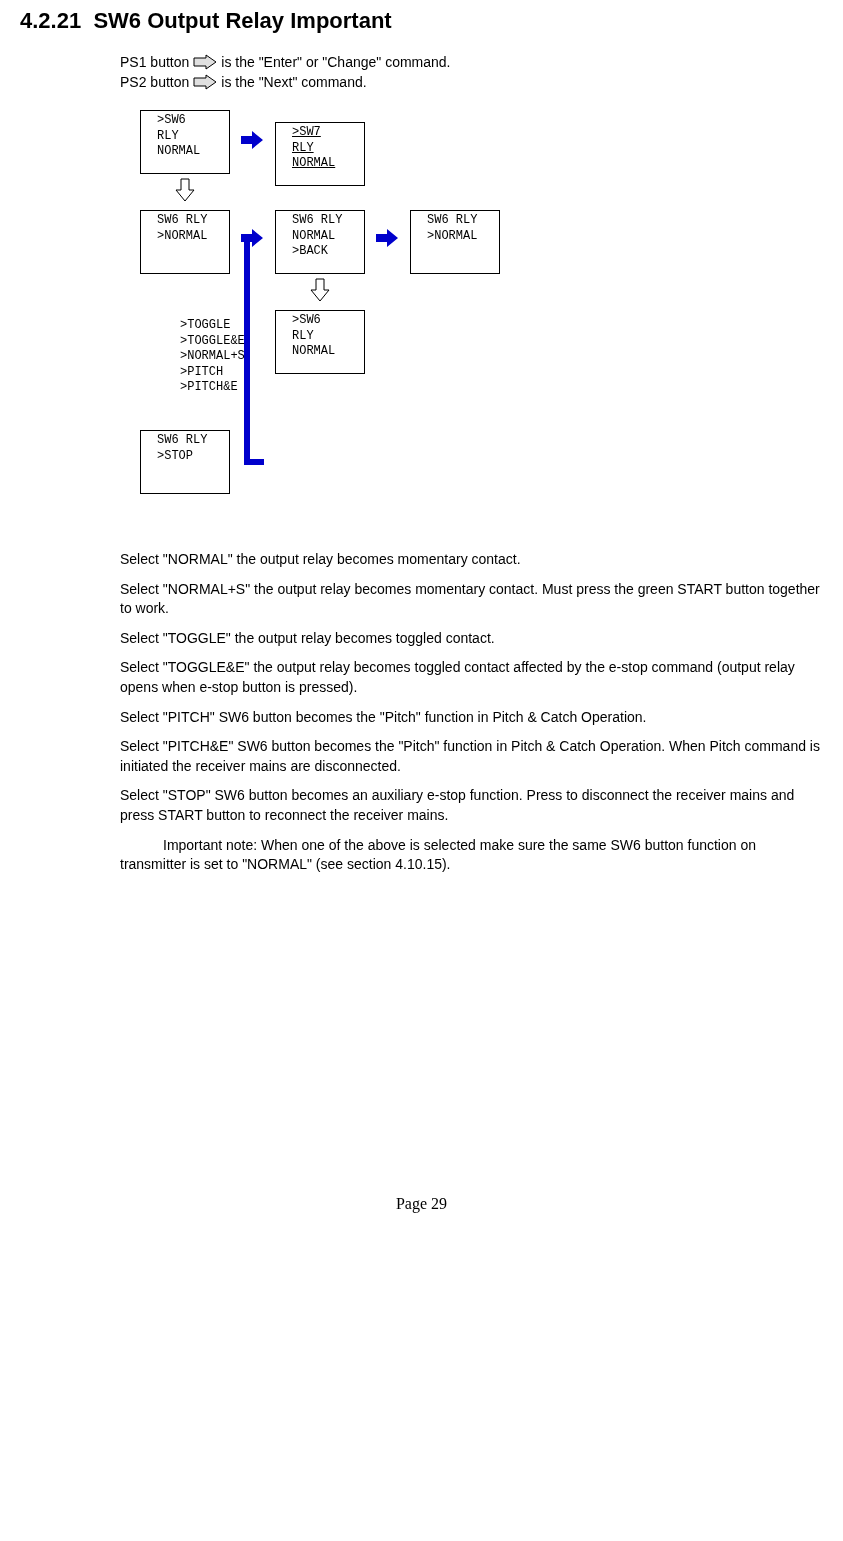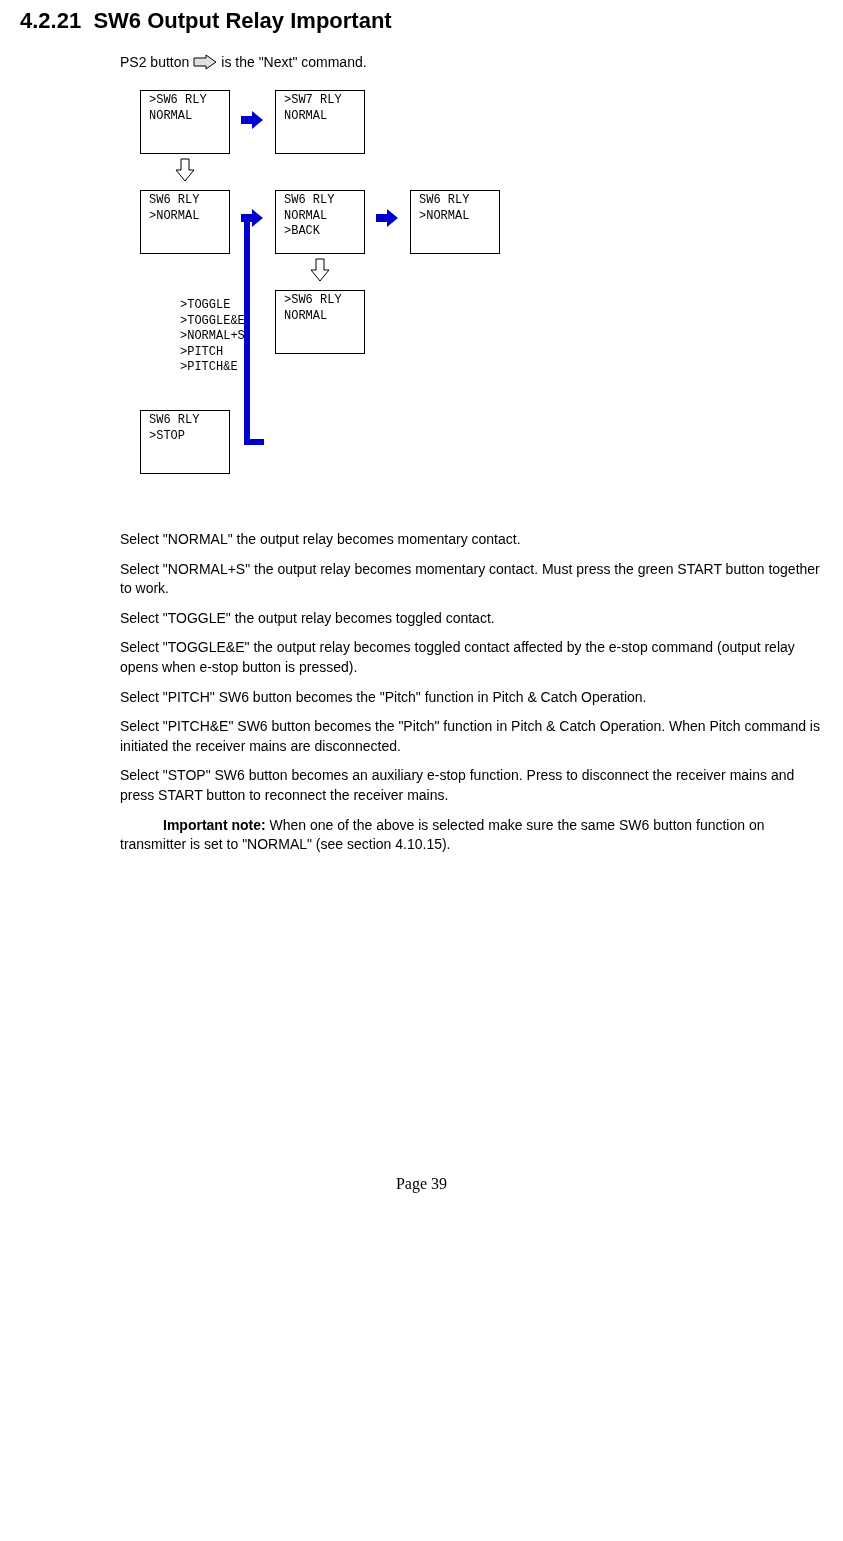--- a/index.html
+++ b/index.html
@@ -25,52 +25,61 @@
     margin-left: 100px;
     height: 430px;
     font-family: "Courier New", monospace;
     font-size: 12px;
   }
   .screen {
     position: absolute;
     border: 1px solid #000;
     width: 90px;
     height: 64px;
-    padding: 2px 8px;
+    padding: 2px 16px;
     box-sizing: border-box;
     background: #fff;
     line-height: 1.3;
     z-index: 2;
   }
   .options-list {
     position: absolute;
     left: 60px;
     top: 208px;
     line-height: 1.3;
     z-index: 1;
   }
   .arrow-icon {
     display: inline-block;
     vertical-align: middle;
   }
   .arrow-svg { display: block; }
   .content { margin-left: 100px; }
   .content p { margin: 10px 0; line-height: 1.4; }
   .page-num { text-align: center; margin-top: 320px; font-family: "Times New Roman", serif; font-size: 16px; }
-  .bold { font-weight: bold; padding-left: 43px; }
+  .bold { font-weight: normal; padding-left: 43px; }
   .blue-line { position:absolute; background:#0000cc; z-index:0; }
 </style>
 </head>
 <body>
 
 <h2>
   <span>4.2.21</span>&nbsp;&nbsp;<span>SW6 Output Relay Important</span>
 </h2>
 
 <div class="intro">
+  <div class="intro-line">
+    <span>PS1 button</span>
+    <span class="arrow-icon">
+      <svg class="arrow-svg" width="24" height="16" viewBox="0 0 24 16">
+          <path d="M1 4 H13 V1 L23 8 L13 15 V12 H1 Z" fill="#e0e0e0" stroke="#000" stroke-width="1"></path>
+        </svg>
+    </span>
+    <span>is the "Enter" or "Change" command.</span>
+  </div>
   <div class="intro-line">
     <span>PS2 button</span>
     <span class="arrow-icon">
       <svg class="arrow-svg" width="24" height="16" viewBox="0 0 24 16">
           <path d="M1 4 H13 V1 L23 8 L13 15 V12 H1 Z" fill="#e0e0e0" stroke="#000" stroke-width="1"></path>
         </svg>
     </span>
     <span>is the "Next" command.</span>
   </div>
 </div>
@@ -82,21 +91,21 @@
 
   <div class="screen" style="left:20px; top:0;">
     <div>&gt;SW6   RLY</div>
     <div> NORMAL</div>
   </div>
   <div style="position:absolute; left:120px; top:20px;">
     <svg width="24" height="20" viewBox="0 0 24 20">
         <path d="M1 6 H12 V1 L23 10 L12 19 V14 H1 Z" fill="#0000cc"></path>
       </svg>
   </div>
-  <div class="screen" style="left:155px; top:0;">
+  <div class="screen" style="left:155px; top:12px;text-decoration:underline;">
     <div>&gt;SW7  RLY</div>
     <div> NORMAL</div>
   </div>
   <div style="position:absolute; left:55px; top:68px;">
     <svg width="20" height="24" viewBox="0 0 20 24">
         <path d="M6 1 V12 H1 L10 23 L19 12 H14 V1 Z" fill="#fff" stroke="#000" stroke-width="1"></path>
       </svg>
   </div>
 
   <div class="screen" style="left:20px; top:100px;">
@@ -155,13 +164,13 @@
   <p>Select "TOGGLE" the output relay becomes toggled contact.</p>
   <p>Select "TOGGLE&amp;E" the output relay becomes toggled contact affected by the e-stop command (output relay opens when e-stop button is pressed).</p>
   <p>Select "PITCH" SW6 button becomes the "Pitch" function in Pitch &amp; Catch Operation.</p>
   <p>Select "PITCH&amp;E" SW6 button becomes the "Pitch" function in Pitch &amp; Catch Operation. When Pitch command is initiated the receiver mains are disconnected.</p>
   <p>Select "STOP" SW6 button becomes an auxiliary e-stop function.  Press to disconnect the receiver mains and press START button to reconnect the receiver mains.</p>
   <p>
     <span class="bold">Important note:</span><span> When one of the above is selected make sure the same SW6 button function on transmitter is set to "NORMAL" (see section 4.10.15).</span>
   </p>
 </div>
 
-<div class="page-num">Page 39</div>
+<div class="page-num">Page 29</div>
 
 </body></html>

